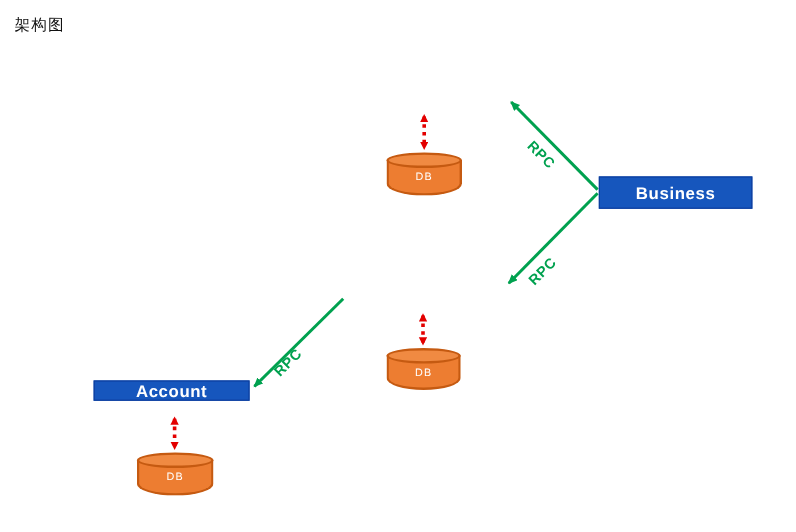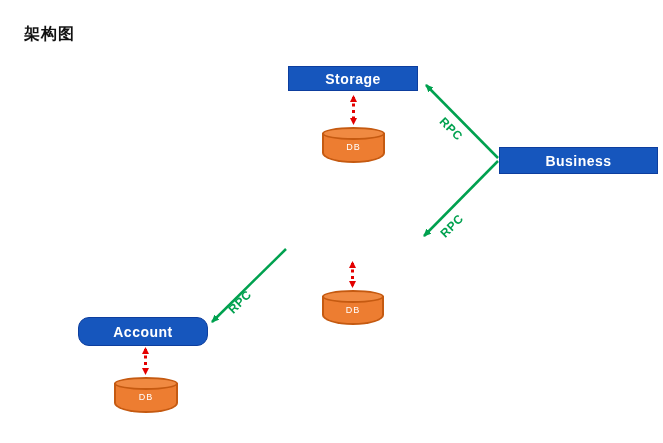--- a/index.html
+++ b/index.html
@@ -8,23 +8,23 @@
     width: 663px;
     height: 443px;
     background: #ffffff;
     font-family: "Liberation Sans", sans-serif;
     overflow: hidden;
   }
   .title {
     position: absolute;
     left: 8px;
     top: 8px;
-    margin: 16px;
-    font-size: 16px;
-    font-weight: bold;
+    margin: 4px;
+    font-size: 13px;
+    font-weight: normal;
     color: #111111;
     letter-spacing: 1px;
   }
   .overlay {
     position: absolute;
     left: 0; top: 0;
     width: 663px; height: 443px;
     z-index: 1;
   }
   .node {
@@ -37,23 +37,23 @@
     justify-content: center;
     z-index: 3;
   }
   .node span {
     color: #ffffff;
     font-size: 14px;
     font-weight: bold;
     letter-spacing: 0.5px;
   }
   .node-storage  { left: 288px; top: 66px;  width: 130px; height: 25px; }
-  .node-business { left: 499px; top: 147px; width: 159px; height: 27px; }
+  .node-business { left: 499px; top: 147px; width: 128px; height: 27px; }
   .node-order    { left: 290px; top: 231px; width: 128px; height: 26px; }
-  .node-account  { left: 78px;  top: 317px; width: 130px; height: 29px; border-radius: 11px; }
+  .node-account  { left: 78px;  top: 317px; width: 130px; height: 17px; }
 
   .db { position: absolute; z-index: 3; }
   .db-storage { left: 322px; top: 127px; width: 63px; height: 36px; }
   .db-order   { left: 322px; top: 290px; width: 62px; height: 35px; }
   .db-account { left: 114px; top: 377px; width: 64px; height: 36px; }
   .db-top {
     position: absolute;
     left: 0; top: 0;
     width: 100%; height: 13px;
     border-radius: 50%;
@@ -118,23 +118,20 @@
 
     <line x1="498" y1="158" x2="426" y2="85" stroke="#00a14f" stroke-width="2.5" marker-end="url(#greenArrow)"></line>
     <line x1="498" y1="161" x2="424" y2="236" stroke="#00a14f" stroke-width="2.5" marker-end="url(#greenArrow)"></line>
     <line x1="286" y1="249" x2="212" y2="322" stroke="#00a14f" stroke-width="2.5" marker-end="url(#greenArrow)"></line>
 
     <line x1="353.5" y1="97" x2="353.5" y2="123" stroke="#e30000" stroke-width="3" stroke-dasharray="3 3.5" marker-start="url(#redArrowStart)" marker-end="url(#redArrowEnd)"></line>
     <line x1="352.5" y1="263" x2="352.5" y2="286" stroke="#e30000" stroke-width="3" stroke-dasharray="3 3.5" marker-start="url(#redArrowStart)" marker-end="url(#redArrowEnd)"></line>
     <line x1="145.5" y1="349" x2="145.5" y2="373" stroke="#e30000" stroke-width="3" stroke-dasharray="3 3.5" marker-start="url(#redArrowStart)" marker-end="url(#redArrowEnd)"></line>
   </svg>
 
-  <div class="node node-storage">
-    <span>Storage</span>
-  </div>
   <div class="node node-business">
     <span>Business</span>
   </div>
   <div class="node node-account">
     <span>Account</span>
   </div>
 
   <div class="db db-storage">
     <div class="db-top"></div>
     <div class="db-body"></div>

